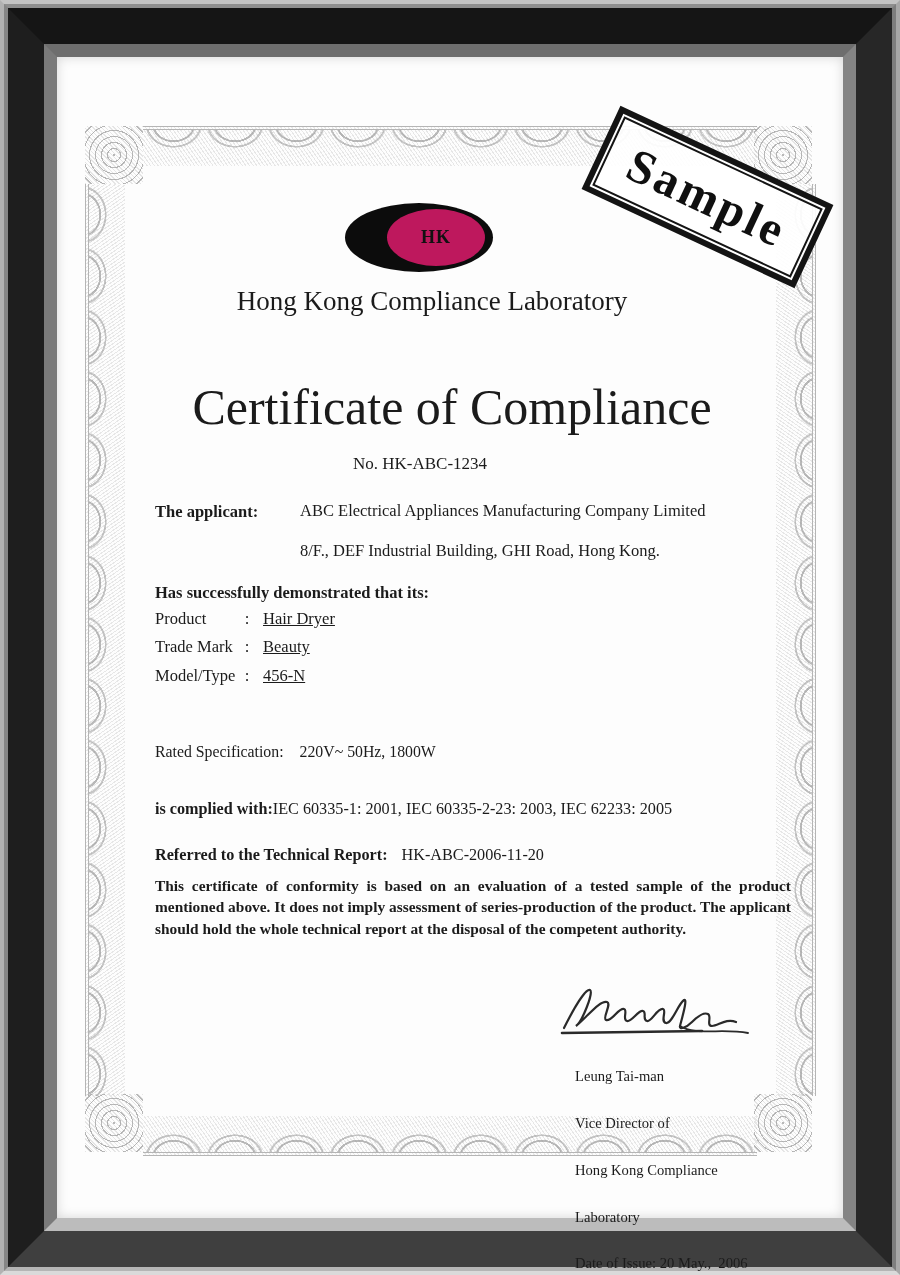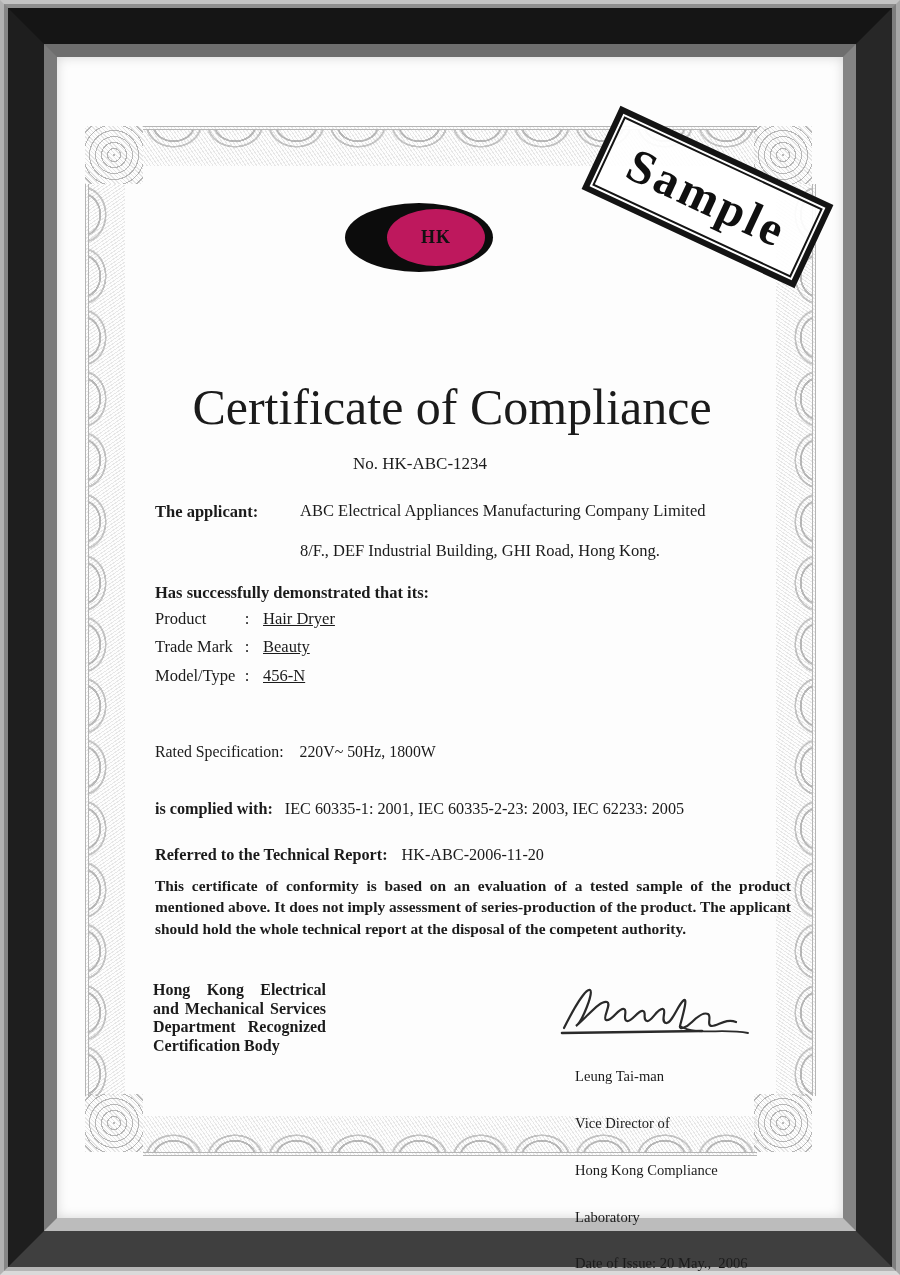--- a/index.html
+++ b/index.html
@@ -68,21 +68,21 @@
 
   .prow{left:155px;display:flex;}
   .prow .pl{width:78px;}
   .prow .ps{width:28px;text-align:center;}
   .prow .pv{margin-left:2px;text-decoration:underline;}
   .prow1{top:609px;}  .prow2{top:637px;}  .prow3{top:666px;}
 
   .rated{left:155px;top:743px;font-size:15.8px;}
   .rated .val{margin-left:16px;}
   .complied{left:155px;top:800px;font-size:16.2px;}
-  .complied .val{margin-left:12px;}
+  .complied .val{margin-left:0;}
   .referred{left:155px;top:846px;font-size:16.2px;}
   .referred .val{margin-left:14px;}
 
   .disclaimer{left:155px;top:875px;width:636px;font-size:15.4px;line-height:1.39;
       font-weight:700;text-align:justify;}
 
   .issuer{left:153px;top:981px;width:173px;font-size:16px;font-weight:700;line-height:18.6px;}
   .issuer div{text-align:justify;text-align-last:justify;}
   .issuer div:last-child{text-align-last:left;}
 
@@ -121,20 +121,21 @@
   <div class="deco deco-c tr"></div>
   <div class="deco deco-c bl"></div>
   <div class="deco deco-c br"></div>
 
   <div class="c logo">
     <div class="logo-inner">
       <span>HK</span>
     </div>
   </div>
 
+  <div class="c center org-name">Hong Kong Compliance Laboratory</div>
   <div class="c center title">Certificate of Compliance</div>
   <div class="c center cert-no">No. HK-ABC-1234</div>
 
   <div class="c row lbl applicant-label">The applicant:</div>
   <div class="c row applicant-name">ABC Electrical Appliances Manufacturing Company Limited</div>
   <div class="c row applicant-address">8/F., DEF Industrial Building, GHI Road, Hong Kong.</div>
 
   <div class="c row lbl statement">Has successfully demonstrated that its:</div>
 
   <div class="c row prow prow1">
@@ -158,26 +159,20 @@
   </div>
   <div class="c complied">
     <span class="lbl">is complied with:</span><span class="val">IEC 60335-1: 2001, IEC 60335-2-23: 2003, IEC 62233: 2005</span>
   </div>
   <div class="c referred">
     <span class="lbl">Referred to the Technical Report:</span><span class="val">HK-ABC-2006-11-20</span>
   </div>
 
   <div class="c disclaimer">This certificate of conformity is based on an evaluation of a tested sample of the product mentioned above. It does not imply assessment of series-production of the product. The applicant should hold the whole technical report at the disposal of the competent authority.</div>
 
-  <div class="c issuer">
-    <div>Hong Kong Electrical</div>
-    <div>and Mechanical Services</div>
-    <div>Department  Recognized</div>
-    <div>Certification Body</div>
-  </div>
 
   <svg class="c signature-svg" viewBox="0 0 196 60">
     <path stroke-width="2.2" d="M4 50 C14 30 26 10 30 12 C34 14 22 44 16 48 C28 38 40 22 47 24 C52 26 42 40 46 42 C52 44 58 30 64 31 C68 32 62 42 67 43 C72 44 78 32 83 33 C87 34 82 42 87 43 C92 44 97 30 103 31 C107 32 100 44 106 45 C112 46 118 26 124 22 C128 20 122 40 120 48 C119 52 126 50 132 44 C138 38 144 34 148 36 C152 38 146 48 152 48 C158 48 166 40 176 44"></path>
     <path stroke-width="2.6" d="M2 55 L142 53"></path>
     <path stroke-width="1.8" d="M120 48 C135 58 162 50 188 55"></path>
   </svg>
   <div class="c signatory">
     <div class="sig-line">Leung Tai-man</div>
     <div class="sig-line">Vice Director of</div>
     <div class="sig-line">Hong Kong Compliance</div>

